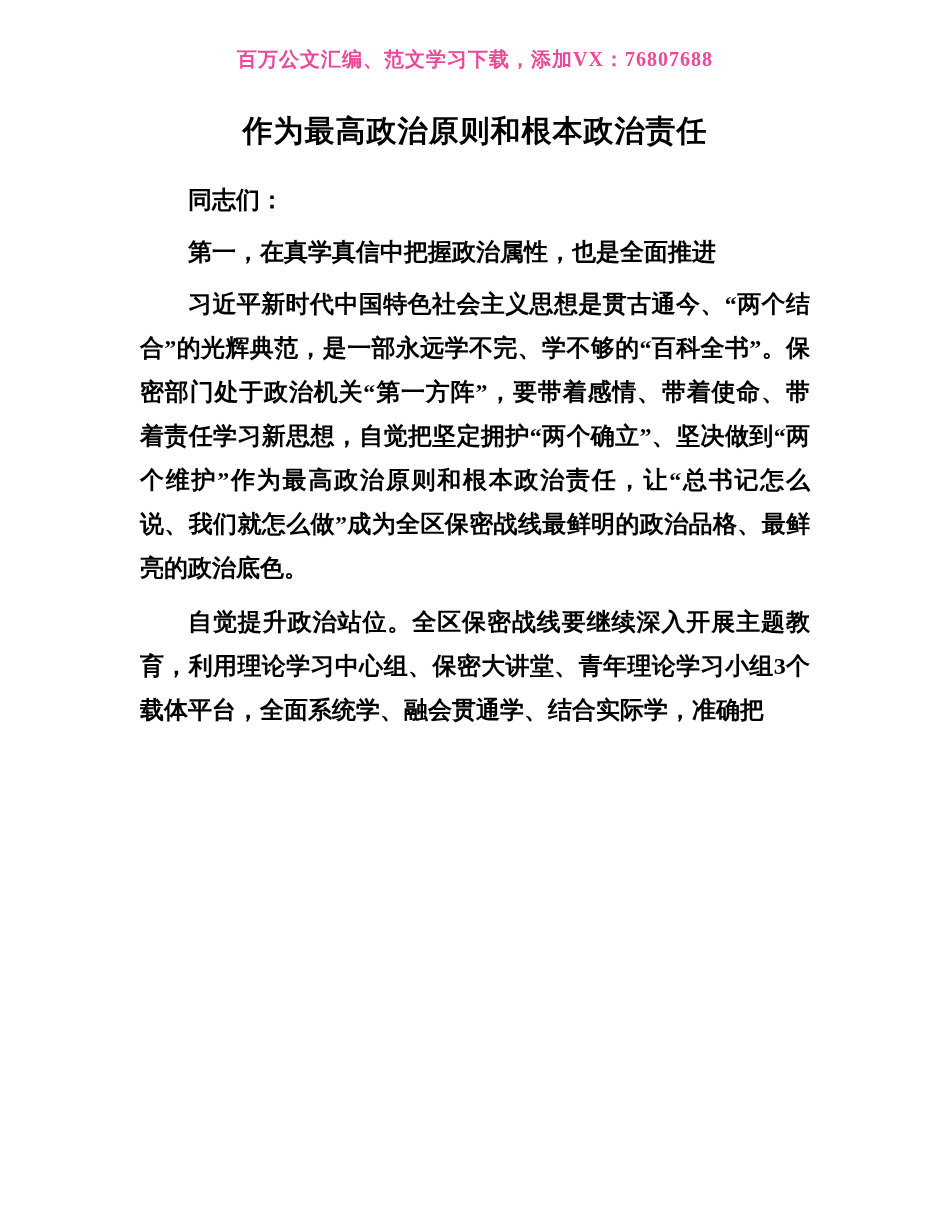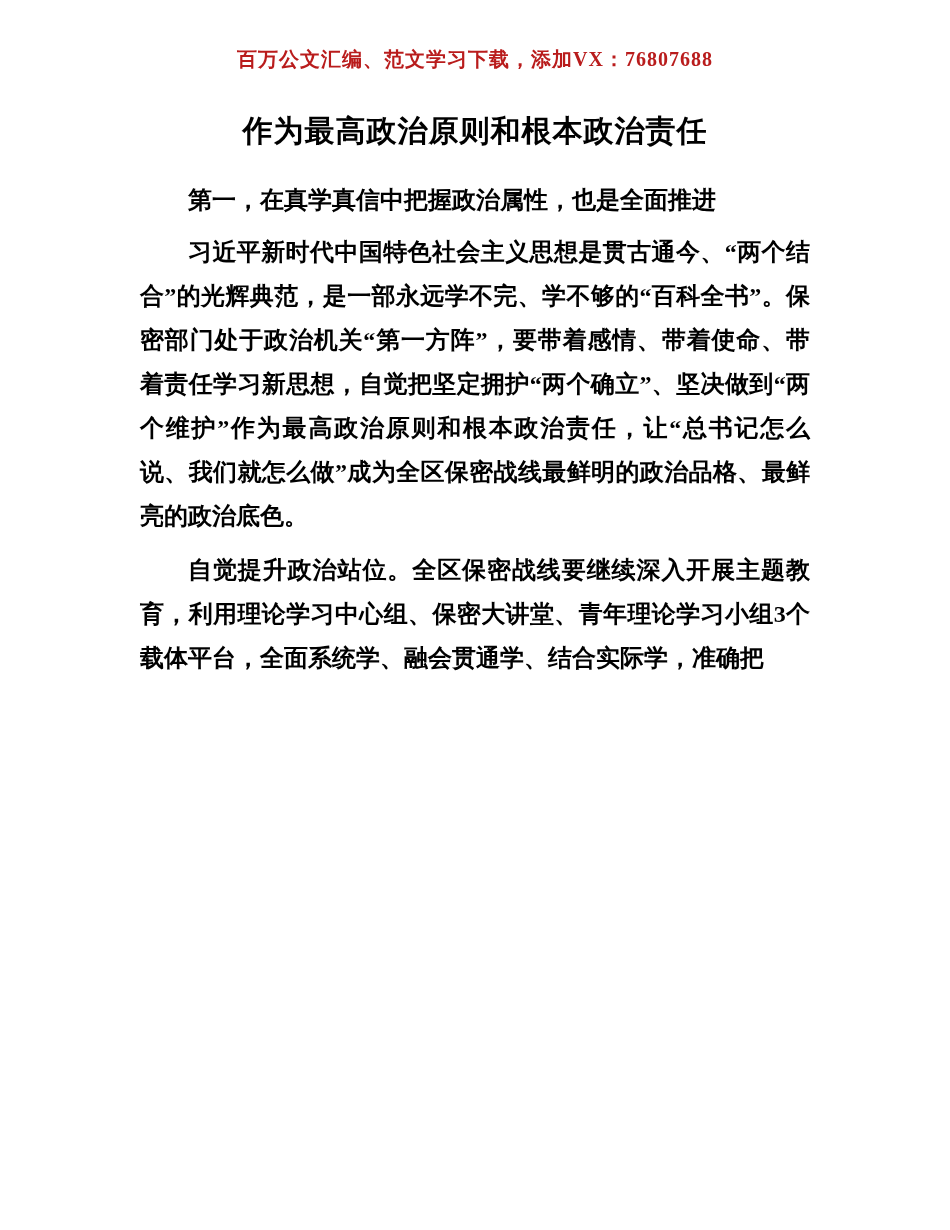--- a/index.html
+++ b/index.html
@@ -13,21 +13,21 @@
   }
   .page {
     width: 950px;
     min-height: 1230px;
     background: #ffffff;
     padding: 46px 140px 20px 140px;
     overflow: hidden;
   }
   .promo {
     text-align: center;
-    color: #b91c1c;
+    color: #ec4899;
     font-size: 20px;
     font-weight: 600;
     letter-spacing: 1px;
     margin-bottom: 38px;
   }
   .doc-title {
     text-align: center;
     font-size: 30px;
     font-weight: 700;
     letter-spacing: 1px;
@@ -47,20 +47,21 @@
 </style>
 </head>
 <body>
 
 <div class="page">
 
   <div class="promo">百万公文汇编、范文学习下载，添加VX：76807688</div>
 
   <h1 class="doc-title">作为最高政治原则和根本政治责任</h1>
 
+  <p class="para salutation">同志们：</p>
 
 
   <p class="para heading">第一，在真学真信中把握政治属性，也是全面推进</p>
 
   <p class="para">习近平新时代中国特色社会主义思想是贯古通今、“两个结合”的光辉典范，是一部永远学不完、学不够的“百科全书”。保密部门处于政治机关“第一方阵”，要带着感情、带着使命、带着责任学习新思想，自觉把坚定拥护“两个确立”、坚决做到“两个维护”作为最高政治原则和根本政治责任，让“总书记怎么说、我们就怎么做”成为全区保密战线最鲜明的政治品格、最鲜亮的政治底色。</p>
 
   <p class="para body-late">自觉提升政治站位。全区保密战线要继续深入开展主题教育，利用理论学习中心组、保密大讲堂、青年理论学习小组3个载体平台，全面系统学、融会贯通学、结合实际学，准确把</p>
 
 </div>
 

